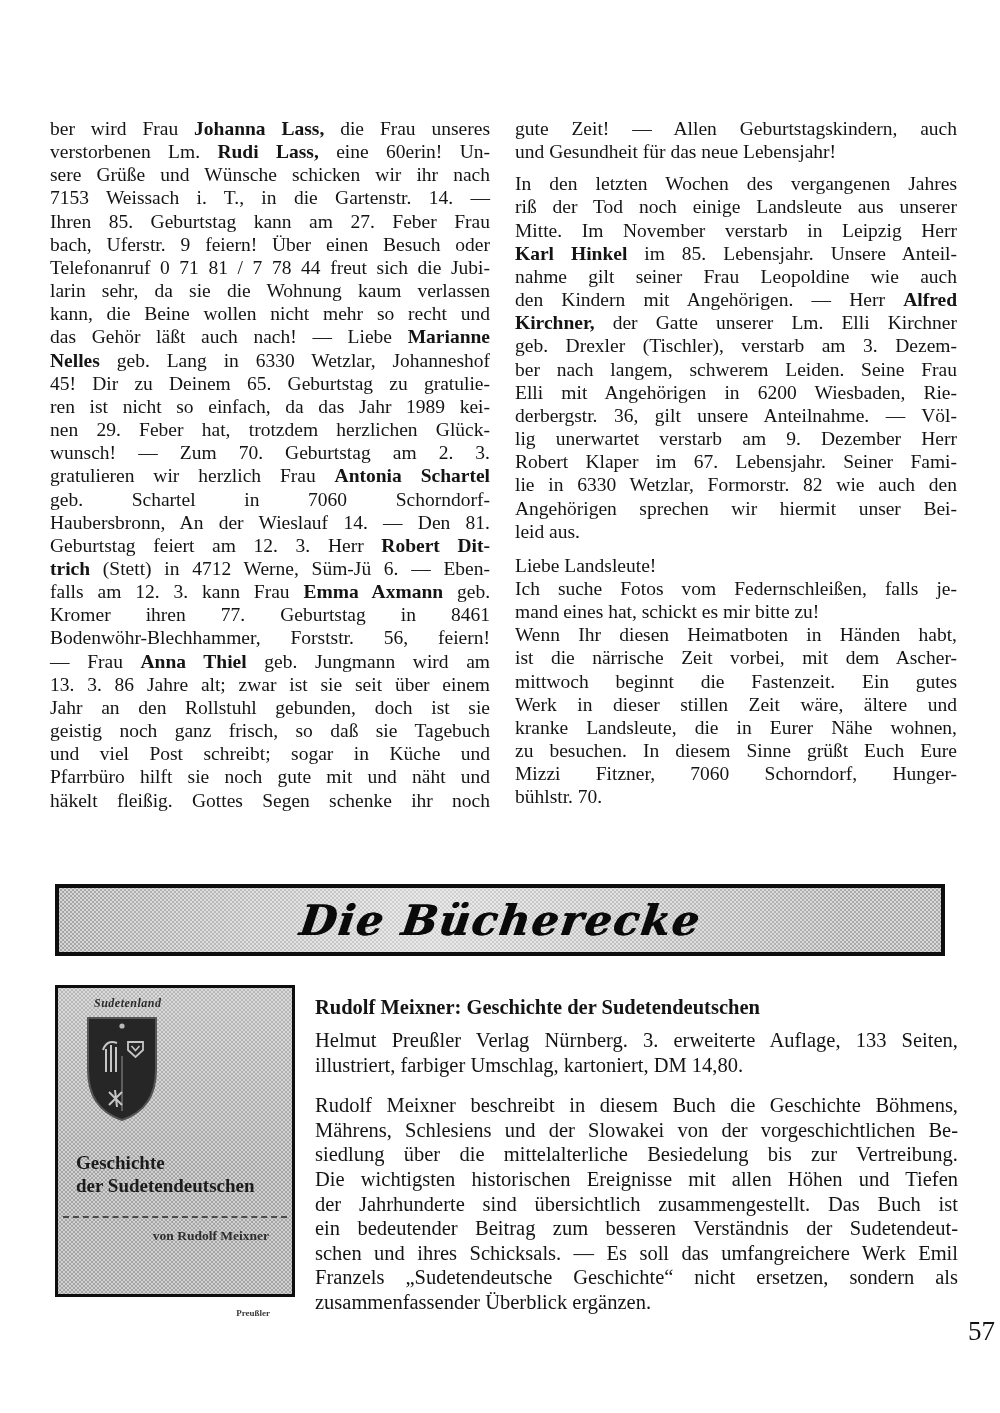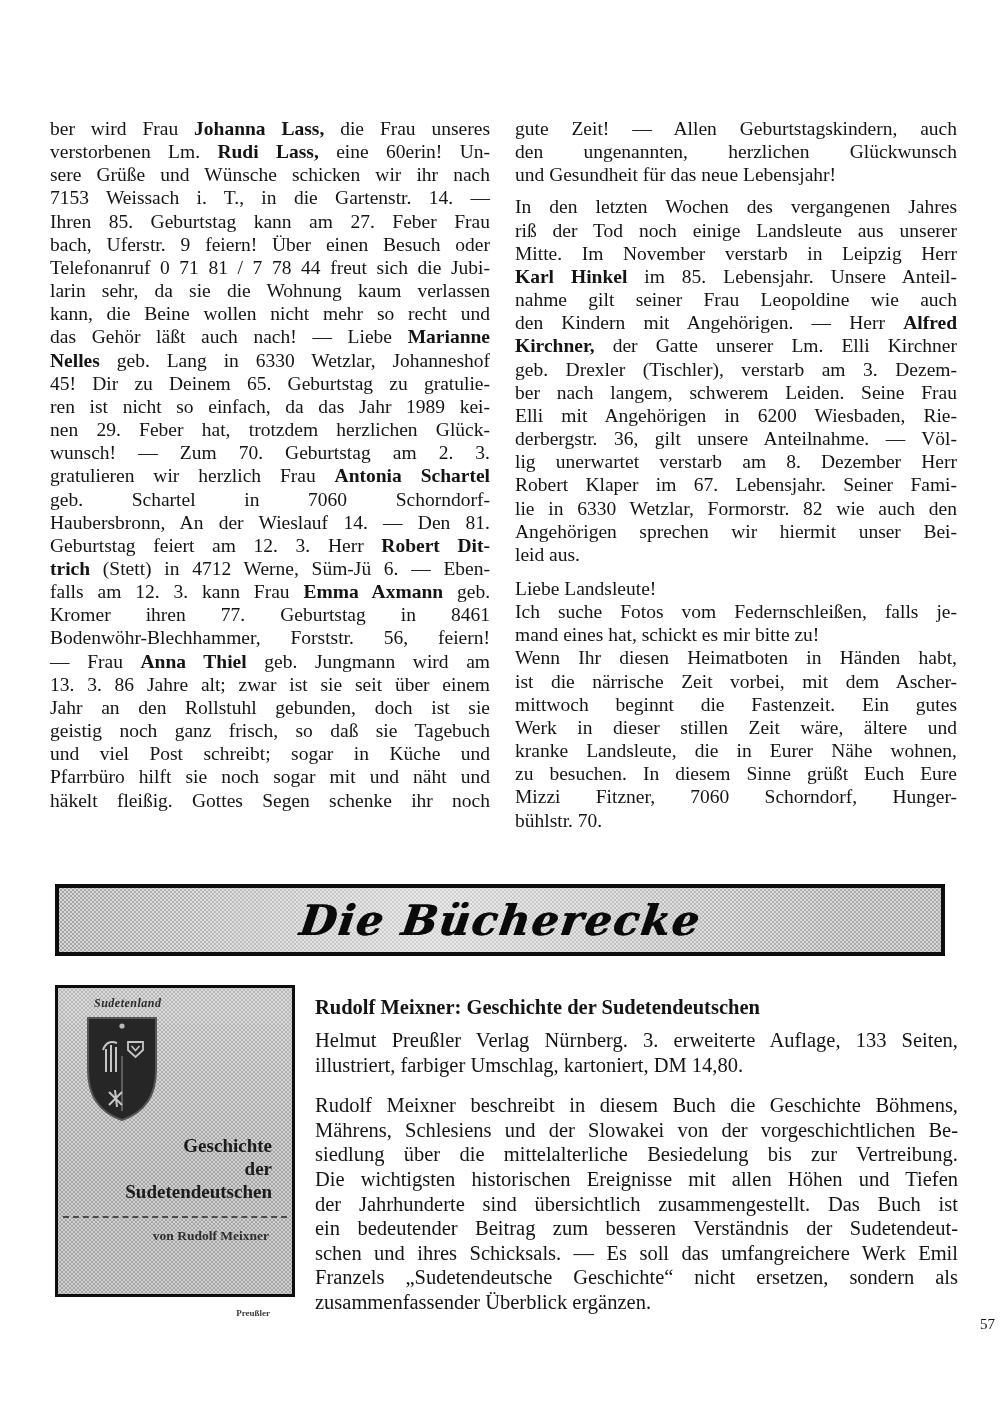--- a/index.html
+++ b/index.html
@@ -55,36 +55,36 @@
     background-size:100% 100%, 4px 4px, 4px 4px;
     background-position:0 0, 0 0, 2px 2px;
   }
   .cover-region{
     position:absolute;left:36px;top:8px;font-size:12px;font-weight:bold;color:#2b2b2b;
     letter-spacing:0.5px;
     font-style:italic;
   }
   .cover-shield{position:absolute;left:26px;top:26px;}
   .cover-title{
-    position:absolute;right:20px;top:146px;width:164px;text-align:right;
+    position:absolute;right:20px;top:163px;width:196px;
     font-weight:bold;font-size:19px;line-height:23px;color:#1b1b1b;
   }
   .cover-rule{
     position:absolute;left:5px;right:5px;top:228px;height:0;
     border-top:2px dashed #4a4a4a;
   }
   .cover-author{
     position:absolute;right:23px;top:240px;font-size:13.5px;font-weight:bold;color:#2e2e2e;
   }
   .cover-publisher{
     position:absolute;right:22px;top:280px;font-size:9px;font-weight:bold;color:#3a3a3a;margin-top:40px;
   }
   
   .page-number{
-    position:absolute;right:48px;top:1316px;font-size:15px;color:#141414;
+    position:absolute;right:48px;top:1316px;font-size:27px;color:#141414;
   }
 </style>
 </head>
 <body>
 
 <div class="page">
 
   <div class="col" id="left-column" style="left:50px;top:117px;width:440px;">
       <div class="para p-last">
         <div class="line"><span>ber wird Frau </span><span class="b">Johanna Lass,</span><span> die Frau unseres</span></div>
@@ -108,44 +108,43 @@
         <div class="line"><span>Geburtstag feiert am 12. 3. Herr </span><span class="b">Robert Dit-</span></div>
         <div class="line"><span class="b">trich</span><span> (Stett) in 4712 Werne, Süm-Jü 6. — Eben-</span></div>
         <div class="line"><span>falls am 12. 3. kann Frau </span><span class="b">Emma Axmann</span><span> geb.</span></div>
         <div class="line"><span>Kromer ihren 77. Geburtstag in 8461</span></div>
         <div class="line"><span>Bodenwöhr-Blechhammer, Forststr. 56, feiern!</span></div>
         <div class="line"><span>— Frau </span><span class="b">Anna Thiel</span><span> geb. Jungmann wird am</span></div>
         <div class="line"><span>13. 3. 86 Jahre alt; zwar ist sie seit über einem</span></div>
         <div class="line"><span>Jahr an den Rollstuhl gebunden, doch ist sie</span></div>
         <div class="line"><span>geistig noch ganz frisch, so daß sie Tagebuch</span></div>
         <div class="line"><span>und viel Post schreibt; sogar in Küche und</span></div>
-        <div class="line"><span>Pfarrbüro hilft sie noch sogar mit und näht und</span></div>
+        <div class="line"><span>Pfarrbüro hilft sie noch gute mit und näht und</span></div>
         <div class="line"><span>häkelt fleißig. Gottes Segen schenke ihr noch</span></div>
       </div>
     </div>
 
   <div class="col" id="right-column" style="left:515px;top:117px;width:442px;">
       <div class="para">
         <div class="line"><span>gute Zeit! — Allen Geburtstagskindern, auch</span></div>
-        <div class="line"><span>den ungenannten, herzlichen Glückwunsch</span></div>
         <div class="line end"><span>und Gesundheit für das neue Lebensjahr!</span></div>
       </div>
       <div class="para">
         <div class="line"><span>In den letzten Wochen des vergangenen Jahres</span></div>
         <div class="line"><span>riß der Tod noch einige Landsleute aus unserer</span></div>
         <div class="line"><span>Mitte. Im November verstarb in Leipzig Herr</span></div>
         <div class="line"><span class="b">Karl Hinkel</span><span> im 85. Lebensjahr. Unsere Anteil-</span></div>
         <div class="line"><span>nahme gilt seiner Frau Leopoldine wie auch</span></div>
         <div class="line"><span>den Kindern mit Angehörigen. — Herr </span><span class="b">Alfred</span></div>
         <div class="line"><span class="b">Kirchner,</span><span> der Gatte unserer Lm. Elli Kirchner</span></div>
         <div class="line"><span>geb. Drexler (Tischler), verstarb am 3. Dezem-</span></div>
         <div class="line"><span>ber nach langem, schwerem Leiden. Seine Frau</span></div>
         <div class="line"><span>Elli mit Angehörigen in 6200 Wiesbaden, Rie-</span></div>
         <div class="line"><span>derbergstr. 36, gilt unsere Anteilnahme. — Völ-</span></div>
-        <div class="line"><span>lig unerwartet verstarb am 8. Dezember Herr</span></div>
+        <div class="line"><span>lig unerwartet verstarb am 9. Dezember Herr</span></div>
         <div class="line"><span>Robert Klaper im 67. Lebensjahr. Seiner Fami-</span></div>
         <div class="line"><span>lie in 6330 Wetzlar, Formorstr. 82 wie auch den</span></div>
         <div class="line"><span>Angehörigen sprechen wir hiermit unser Bei-</span></div>
         <div class="line end"><span>leid aus.</span></div>
       </div>
       <div class="para p-last">
         <div class="line end"><span>Liebe Landsleute!</span></div>
         <div class="line"><span>Ich suche Fotos vom Federnschleißen, falls je-</span></div>
         <div class="line end"><span>mand eines hat, schickt es mir bitte zu!</span></div>
         <div class="line"><span>Wenn Ihr diesen Heimatboten in Händen habt,</span></div>

